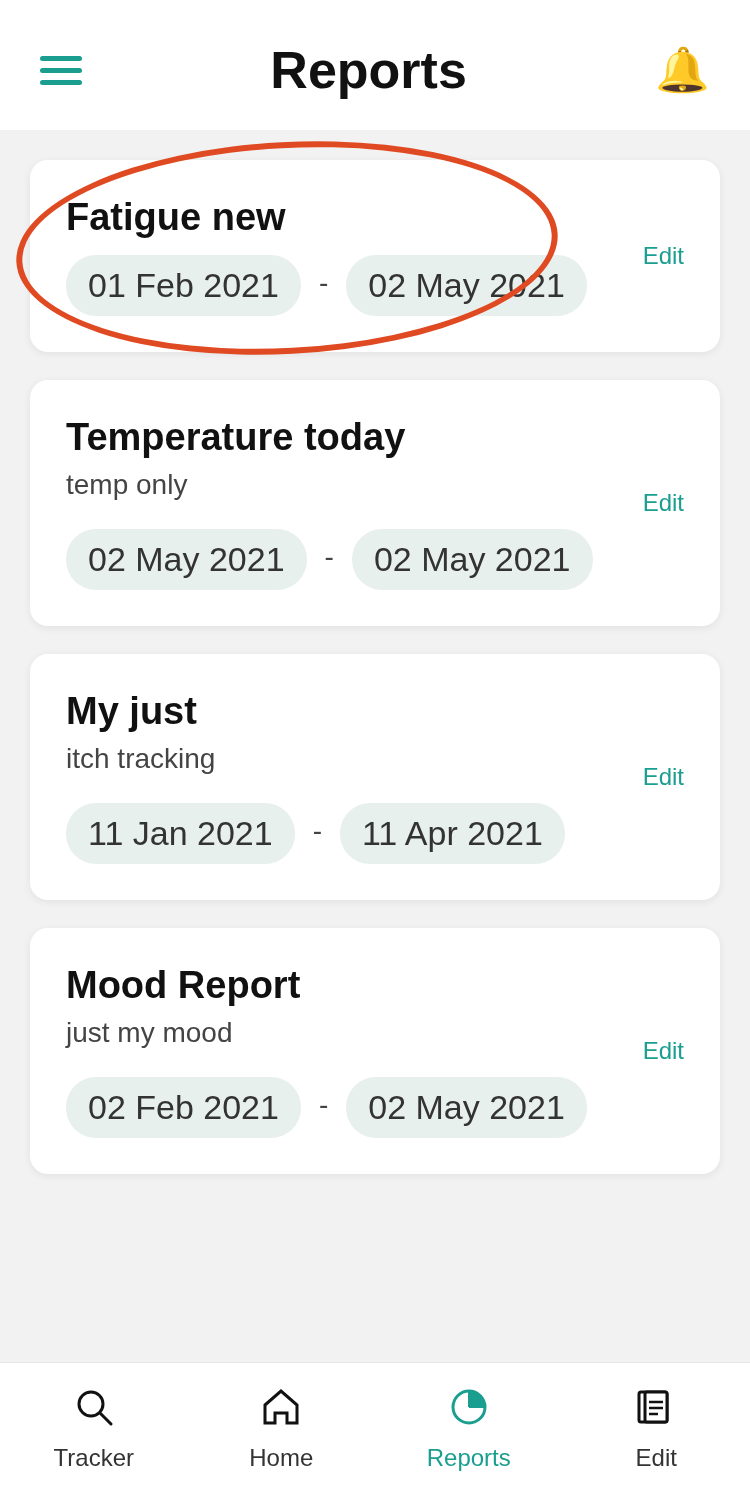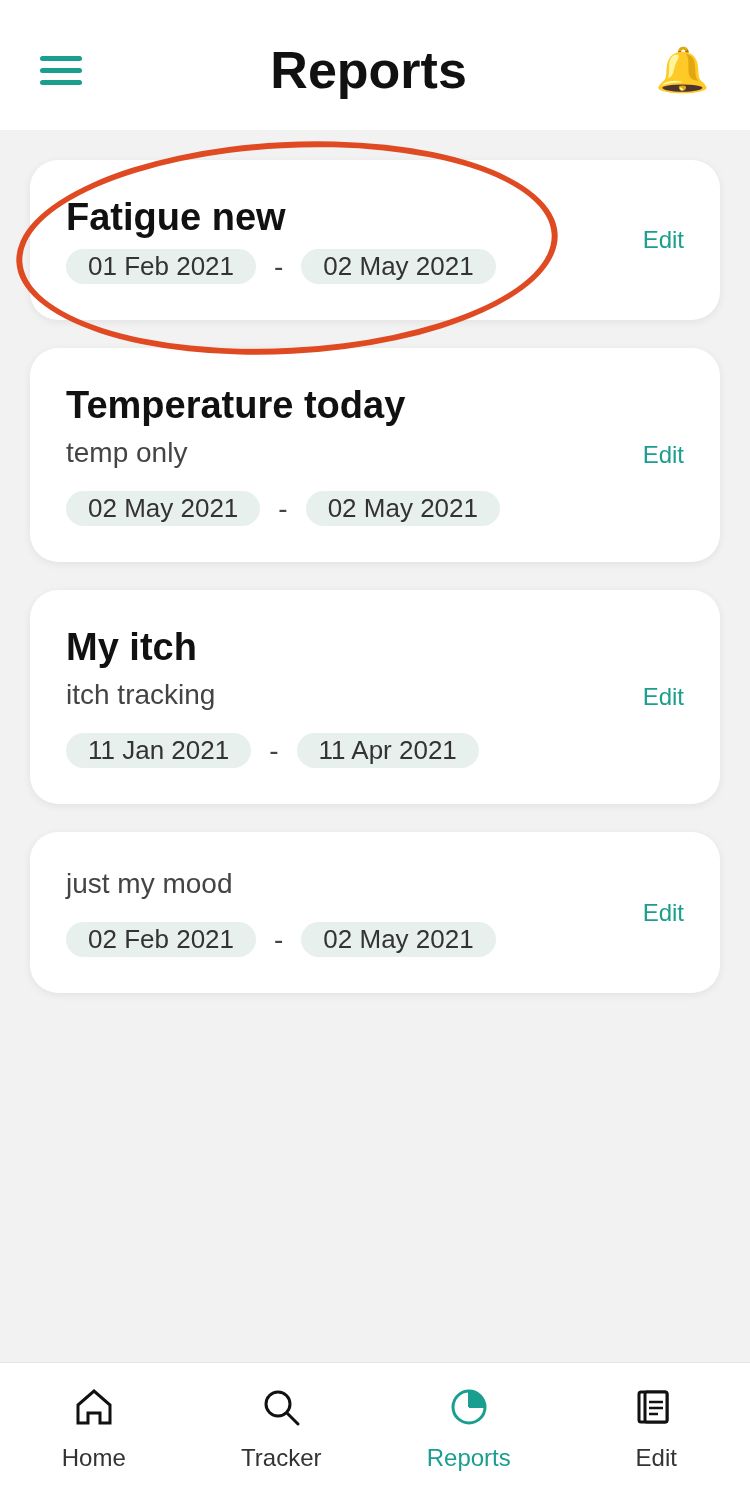--- a/index.html
+++ b/index.html
@@ -53,21 +53,21 @@
     .content {
       flex: 1;
       padding: 30px 30px 20px 30px;
       display: flex;
       flex-direction: column;
       gap: 28px;
     }
 
     .card {
       background: #ffffff;
-      border-radius: 28px;
+      border-radius: 18px;
       padding: 36px 36px 36px 36px;
       box-shadow: 0 2px 8px rgba(0,0,0,0.07);
       position: relative;
     }
 
     .card-title {
       font-size: 38px;
       font-weight: 800;
       color: #111;
       margin-bottom: 10px;
@@ -81,23 +81,24 @@
 
     .card-dates {
       display: flex;
       align-items: center;
       gap: 18px;
     }
 
     .date-badge {
       background: #e8f0ee;
       border-radius: 30px;
-      padding: 2px 22px;
-      font-size: 26px;
+      padding: 11px 22px;
+      font-size: 34px;
       color: #333;
+      margin-top: 6px;
     }
 
     .date-separator {
       font-size: 28px;
       color: #444;
     }
 
     .edit-btn {
       position: absolute;
       top: 50%;
@@ -202,61 +203,62 @@
     <div class="card-subtitle">temp only</div>
     <div class="card-dates">
       <span class="date-badge">02 May 2021</span>
       <span class="date-separator">-</span>
       <span class="date-badge">02 May 2021</span>
     </div>
     <div class="edit-btn">Edit</div>
   </div>
 
   <div class="card">
-    <div class="card-title">My itch</div>
+    <div class="card-title">My just</div>
     <div class="card-subtitle">itch tracking</div>
     <div class="card-dates">
       <span class="date-badge">11 Jan 2021</span>
       <span class="date-separator">-</span>
       <span class="date-badge">11 Apr 2021</span>
     </div>
     <div class="edit-btn">Edit</div>
   </div>
 
   <div class="card">
+    <div class="card-title">Mood Report</div>
     <div class="card-subtitle">just my mood</div>
     <div class="card-dates">
       <span class="date-badge">02 Feb 2021</span>
       <span class="date-separator">-</span>
       <span class="date-badge">02 May 2021</span>
     </div>
     <div class="edit-btn">Edit</div>
   </div>
 
 </div>
 
 <div class="bottom-nav">
-
-  <div class="nav-item">
-    <div class="nav-icon">
-      <svg width="44" height="44" viewBox="0 0 44 44" fill="none" xmlns="http://www.w3.org/2000/svg">
-        <path d="M6 20L22 6L38 20V38H28V28H16V38H6V20Z" stroke="#111" stroke-width="3" fill="none"></path>
-      </svg>
-    </div>
-    <span class="nav-label">Home</span>
-  </div>
 
   <div class="nav-item">
     <div class="nav-icon">
       <svg width="44" height="44" viewBox="0 0 44 44" fill="none" xmlns="http://www.w3.org/2000/svg">
         <circle cx="19" cy="19" r="12" stroke="#111" stroke-width="3" fill="none"></circle>
         <line x1="28" y1="28" x2="39" y2="39" stroke="#111" stroke-width="3" stroke-linecap="round"></line>
       </svg>
     </div>
     <span class="nav-label">Tracker</span>
+  </div>
+
+  <div class="nav-item">
+    <div class="nav-icon">
+      <svg width="44" height="44" viewBox="0 0 44 44" fill="none" xmlns="http://www.w3.org/2000/svg">
+        <path d="M6 20L22 6L38 20V38H28V28H16V38H6V20Z" stroke="#111" stroke-width="3" fill="none"></path>
+      </svg>
+    </div>
+    <span class="nav-label">Home</span>
   </div>
 
   <div class="nav-item active">
     <div class="nav-icon">
       <svg width="44" height="44" viewBox="0 0 44 44" fill="none" xmlns="http://www.w3.org/2000/svg">
         <circle cx="22" cy="22" r="16" stroke="#1a9e8f" stroke-width="3" fill="none"></circle>
         <path d="M22 22 L22 6 A16 16 0 0 1 38 22 Z" fill="#1a9e8f"></path>
         <line x1="22" y1="22" x2="22" y2="6" stroke="#1a9e8f" stroke-width="2"></line>
         <line x1="22" y1="22" x2="38" y2="22" stroke="#1a9e8f" stroke-width="2"></line>
       </svg>

